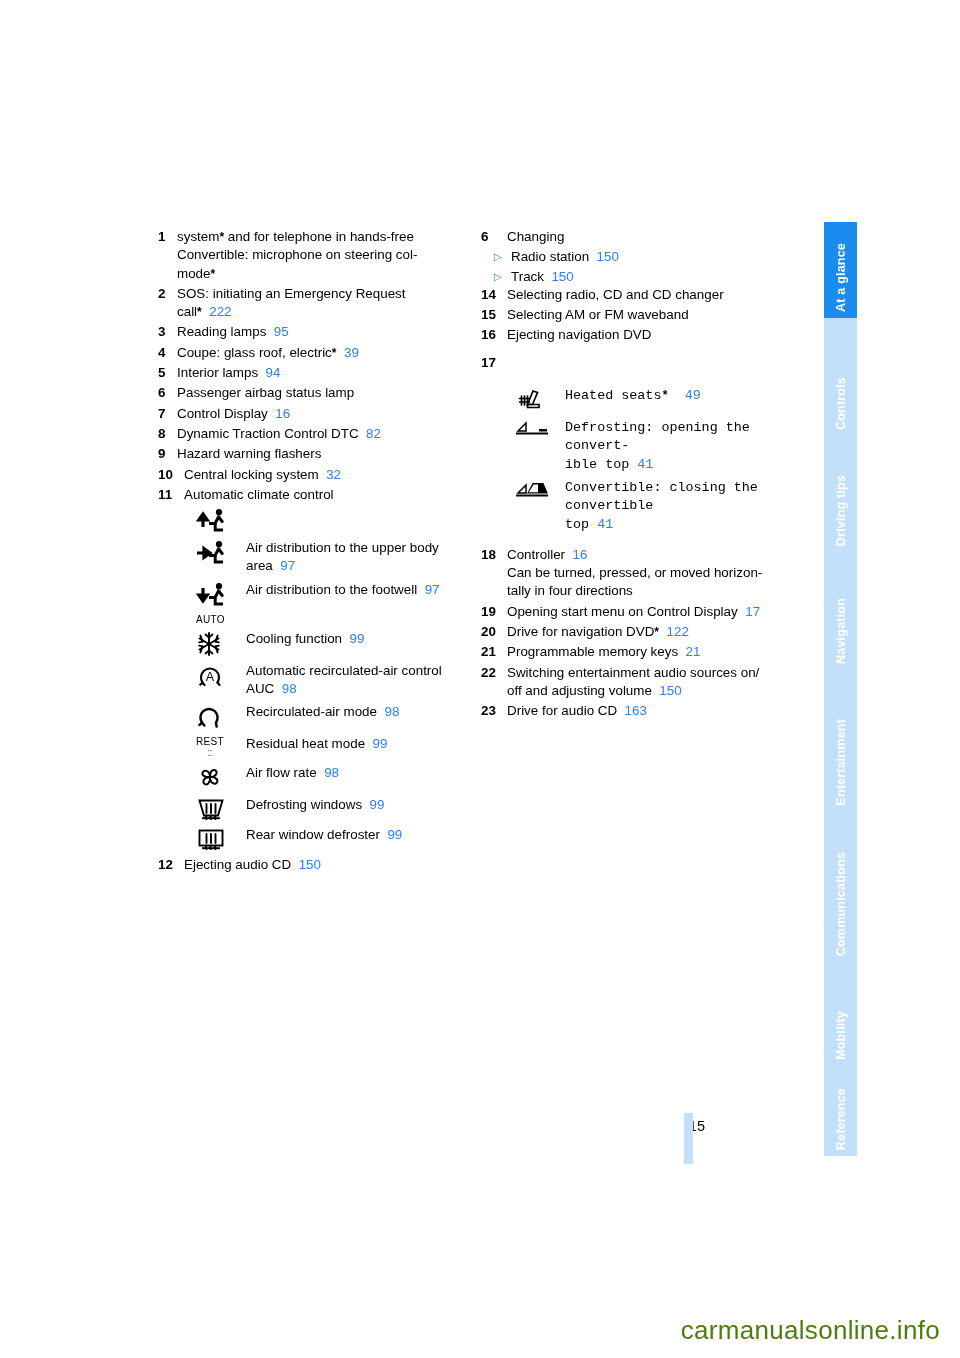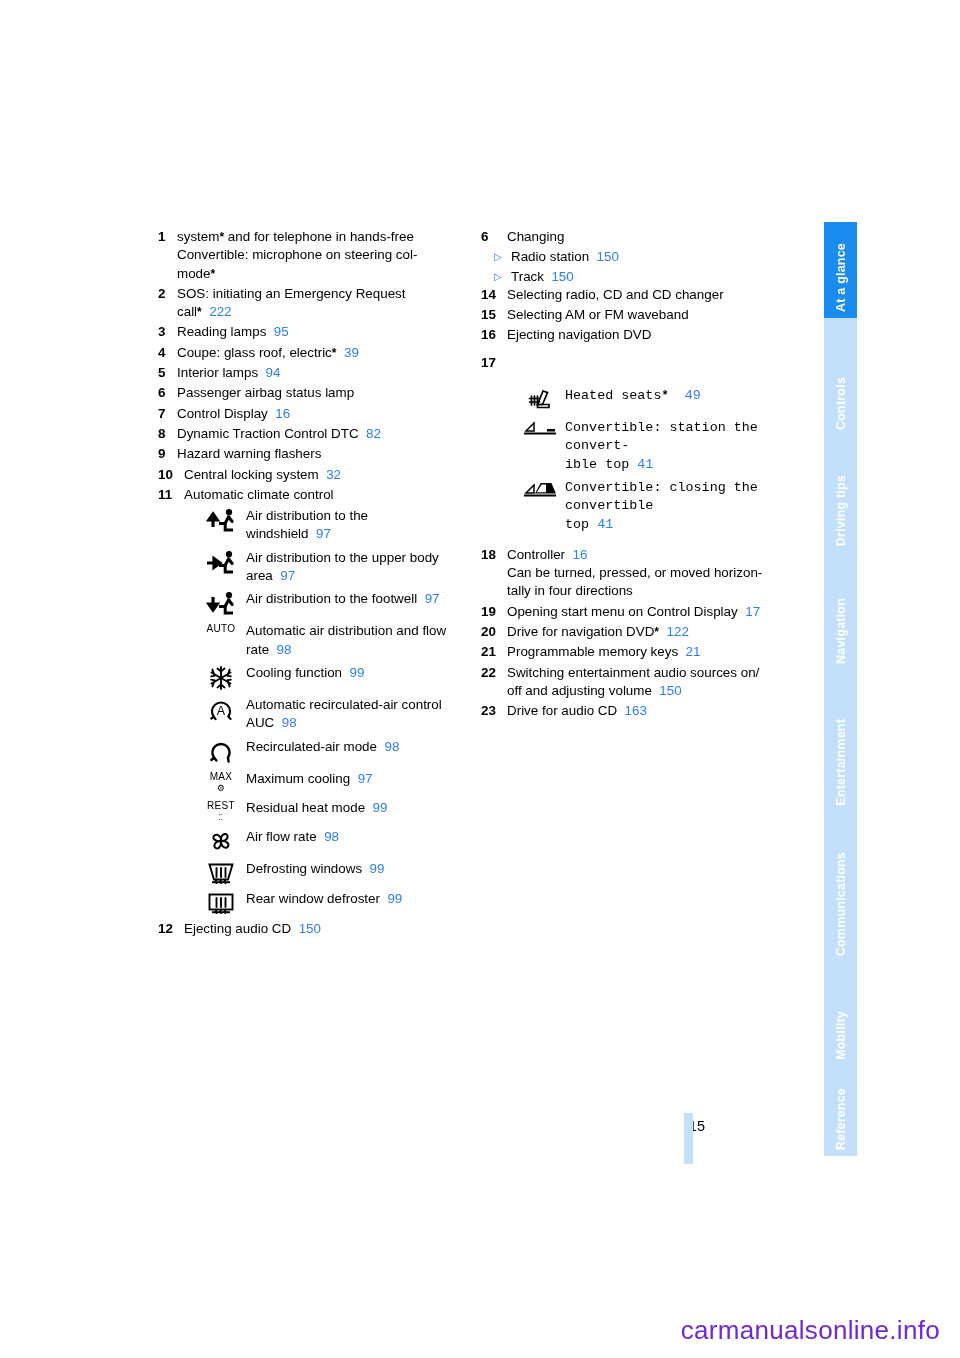--- a/index.html
+++ b/index.html
@@ -68,21 +68,21 @@
   }
 
   
   #watermark {
     position: absolute;
     left: 0;
     top: 1315px;
     width: 940px;
     text-align: right;
     font-size: 26px;
-    color: #6d28d9;
+    color: #4d7c0f;
     letter-spacing: 0.3px;
   }
 
   
   .column {
     position: absolute;
     top: 228px;
   }
   #col-left  { left: 158px; width: 312px; }
   #col-right { left: 481px; width: 320px; }
@@ -130,21 +130,20 @@
     align-items: flex-start;
     margin-bottom: 5px;
     font-size: 13.4px;
     line-height: 18.3px;
   }
   .iconcell {
     flex: 0 0 auto;
     width: 50px;
     display: flex;
     align-items: flex-start;
-    justify-content: center;
     padding-top: 1px;
   }
   .iconrow .txt { flex: 1 1 auto; padding-top: 0px; }
 
   .icon-text {
     font-size: 10px;
     font-weight: normal;
     letter-spacing: 0.3px;
     text-align: center;
     line-height: 11px;
@@ -270,24 +269,20 @@
           <svg width="30" height="26" viewBox="0 0 30 26">
             <g transform="translate(0,3)">
               <path d="M7 16 L7 6 M7 3 L11.2 9 L2.8 9 Z" stroke="#000" stroke-width="3.2" fill="#000"></path>
             </g>
             <circle cx="23" cy="4.2" r="3.1" fill="#000"></circle>
             <path d="M22.5 9 L19 15.5 L14.5 15.5" stroke="#000" stroke-width="3" fill="none" stroke-linecap="square"></path>
             <path d="M19.2 15.5 L19.2 22 L25.5 22" stroke="#000" stroke-width="3" fill="none" stroke-linecap="square"></path>
             <path d="M22.8 9.2 L26.2 13.5" stroke="#000" stroke-width="3" stroke-linecap="round"></path>
           </svg>
         </div>
-        <div class="txt">
-          <div>Air distribution to the</div>
-          <div>windshield&nbsp;&nbsp;<span class="pg">97</span></div>
-        </div>
       </div>
       <div class="iconrow">
         <div class="iconcell">
           <svg width="30" height="26" viewBox="0 0 30 26">
             <g transform="translate(0,3)">
               <path d="M1 10 L11 10 M14 10 L8 14.4 L8 5.6 Z" stroke="#000" stroke-width="3.2" fill="#000"></path>
             </g>
             <circle cx="23" cy="4.2" r="3.1" fill="#000"></circle>
             <path d="M22.5 9 L19 15.5 L14.5 15.5" stroke="#000" stroke-width="3" fill="none" stroke-linecap="square"></path>
             <path d="M19.2 15.5 L19.2 22 L25.5 22" stroke="#000" stroke-width="3" fill="none" stroke-linecap="square"></path>
@@ -311,24 +306,20 @@
             <path d="M22.8 9.2 L26.2 13.5" stroke="#000" stroke-width="3" stroke-linecap="round"></path>
           </svg>
         </div>
         <div class="txt">
           <div>Air distribution to the footwell&nbsp;&nbsp;<span class="pg">97</span></div>
         </div>
       </div>
       <div class="iconrow">
         <div class="iconcell">
           <div class="icon-text">AUTO</div>
-        </div>
-        <div class="txt">
-          <div>Automatic air distribution and flow</div>
-          <div>rate&nbsp;&nbsp;<span class="pg">98</span></div>
         </div>
       </div>
       <div class="iconrow">
         <div class="iconcell">
           <svg width="26" height="26" viewBox="0 0 26 26">
             <g stroke="#000" stroke-width="1.9" stroke-linecap="round">
               <line x1="13" y1="2" x2="13" y2="24"></line>
               <line x1="3.5" y1="7.5" x2="22.5" y2="18.5"></line>
               <line x1="3.5" y1="18.5" x2="22.5" y2="7.5"></line>
               <line x1="9.5" y1="3.6" x2="13" y2="6.4"></line>
@@ -367,28 +358,20 @@
       <div class="iconrow">
         <div class="iconcell">
           <svg width="26" height="26" viewBox="0 0 26 26">
             <path d="M6 18.6 A8.6 8.6 0 1 1 20 18.6" stroke="#000" stroke-width="2.4" fill="none" stroke-linecap="round"></path>
             <path d="M20 18.6 L20.6 22.6" stroke="#000" stroke-width="2.4" fill="none" stroke-linecap="round"></path>
             <path d="M6 18.6 L3.4 21 M6 18.6 L8.4 21.6" stroke="#000" stroke-width="2.4" fill="none" stroke-linecap="round"></path>
           </svg>
         </div>
         <div class="txt">
           <div>Recirculated-air mode&nbsp;&nbsp;<span class="pg">98</span></div>
-        </div>
-      </div>
-      <div class="iconrow">
-        <div class="iconcell">
-          <div class="icon-text">MAX<br><span style="font-size:9px;">⚙</span></div>
-        </div>
-        <div class="txt">
-          <div>Maximum cooling&nbsp;&nbsp;<span class="pg">97</span></div>
         </div>
       </div>
       <div class="iconrow">
         <div class="iconcell">
           <div class="icon-text">REST<br><span style="font-size:8px;letter-spacing:0.5px;">⁚⁚</span></div>
         </div>
         <div class="txt">
           <div>Residual heat mode&nbsp;&nbsp;<span class="pg">99</span></div>
         </div>
       </div>
@@ -504,21 +487,21 @@
         </div>
         <div class="iconrow">
           <div class="iconcell">
             <svg width="34" height="16" viewBox="0 0 34 16">
               <path d="M3 11 L11 3 L11 11 Z" stroke="#000" stroke-width="1.5" fill="none"></path>
               <line x1="1" y1="13.5" x2="33" y2="13.5" stroke="#000" stroke-width="2"></line>
               <path d="M24 9 L32 9 L32 11.5 L24 11.5 Z" fill="#000"></path>
             </svg>
           </div>
           <div class="txt">
-            <div>Convertible: station the convert-</div>
+            <div>Defrosting: opening the convert-</div>
             <div>ible top <span class="pg">41</span></div>
           </div>
         </div>
         <div class="iconrow">
           <div class="iconcell">
             <svg width="34" height="18" viewBox="0 0 34 18">
               <path d="M3 13 L11 5 L11 13 Z" stroke="#000" stroke-width="1.5" fill="none"></path>
               <line x1="1" y1="15.5" x2="33" y2="15.5" stroke="#000" stroke-width="2"></line>
               <path d="M13 13 L18 3.5 L28 3.5 L32 13 Z" fill="#000" stroke="#000" stroke-width="1.2"></path>
               <path d="M13.8 12.2 L18.6 4.4 L23 4.4 L23 12.2 Z" fill="#fff"></path>

